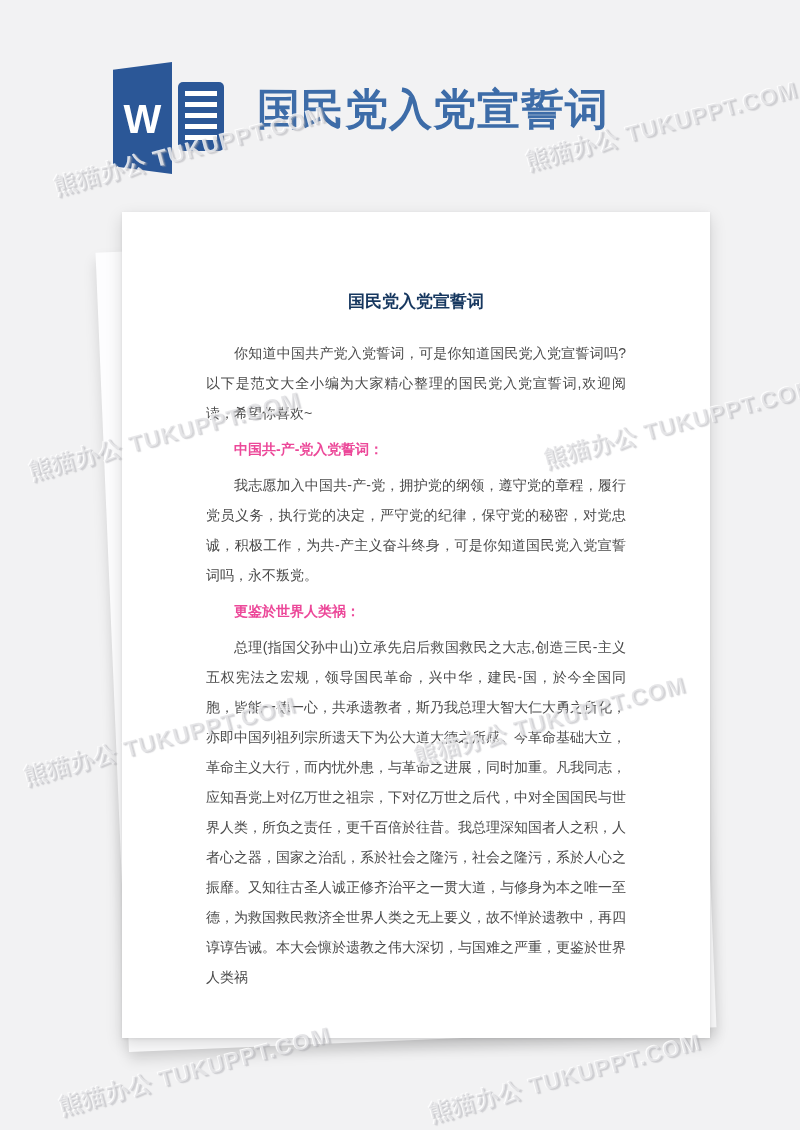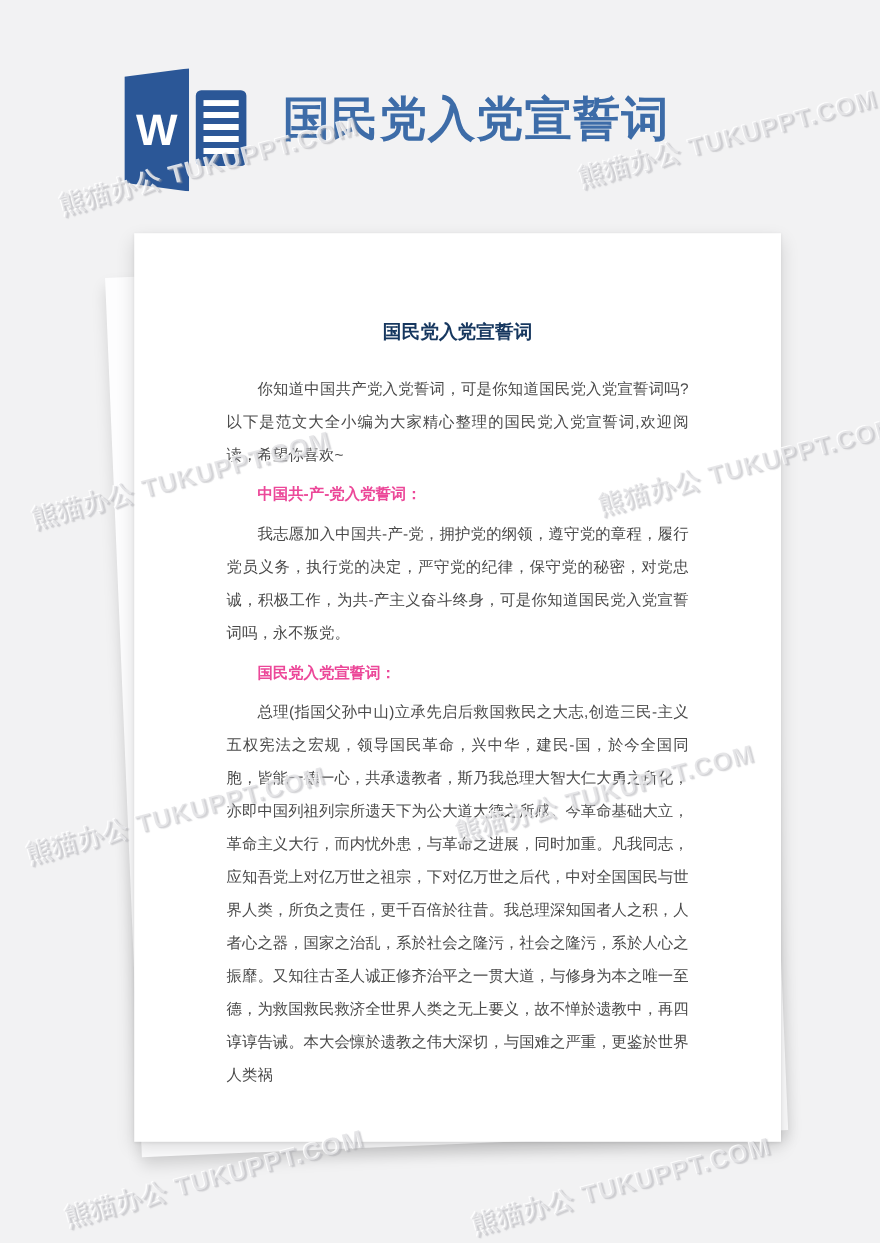--- a/index.html
+++ b/index.html
@@ -118,19 +118,19 @@
 
   <div class="back-sheet"></div>
 
   <div class="main-sheet">
     <div class="sheet-content">
       <h2 class="doc-title">国民党入党宣誓词</h2>
       <div class="doc-body" id="doc-body">
           <p class="body">你知道中国共产党入党誓词，可是你知道国民党入党宣誓词吗?以下是范文大全小编为大家精心整理的国民党入党宣誓词,欢迎阅读，希望你喜欢~</p>
           <p class="heading">中国共-产-党入党誓词：</p>
           <p class="body">我志愿加入中国共-产-党，拥护党的纲领，遵守党的章程，履行党员义务，执行党的决定，严守党的纪律，保守党的秘密，对党忠诚，积极工作，为共-产主义奋斗终身，可是你知道国民党入党宣誓词吗，永不叛党。</p>
-          <p class="heading">国民党入党宣誓词：</p>
+          <p class="heading">更鉴於世界人类祸：</p>
           <p class="body">总理(指国父孙中山)立承先启后救国救民之大志,创造三民-主义五权宪法之宏规，领导国民革命，兴中华，建民-国，於今全国同胞，皆能一德一心，共承遗教者，斯乃我总理大智大仁大勇之所化，亦即中国列祖列宗所遗天下为公大道大德之所感。今革命基础大立，革命主义大行，而内忧外患，与革命之进展，同时加重。凡我同志，应知吾党上对亿万世之祖宗，下对亿万世之后代，中对全国国民与世界人类，所负之责任，更千百倍於往昔。我总理深知国者人之积，人者心之器，国家之治乱，系於社会之隆污，社会之隆污，系於人心之振靡。又知往古圣人诚正修齐治平之一贯大道，与修身为本之唯一至德，为救国救民救济全世界人类之无上要义，故不惮於遗教中，再四谆谆告诫。本大会懔於遗教之伟大深切，与国难之严重，更鉴於世界人类祸</p>
         </div>
     </div>
   </div>
 
 </div>
 
 </body></html>

